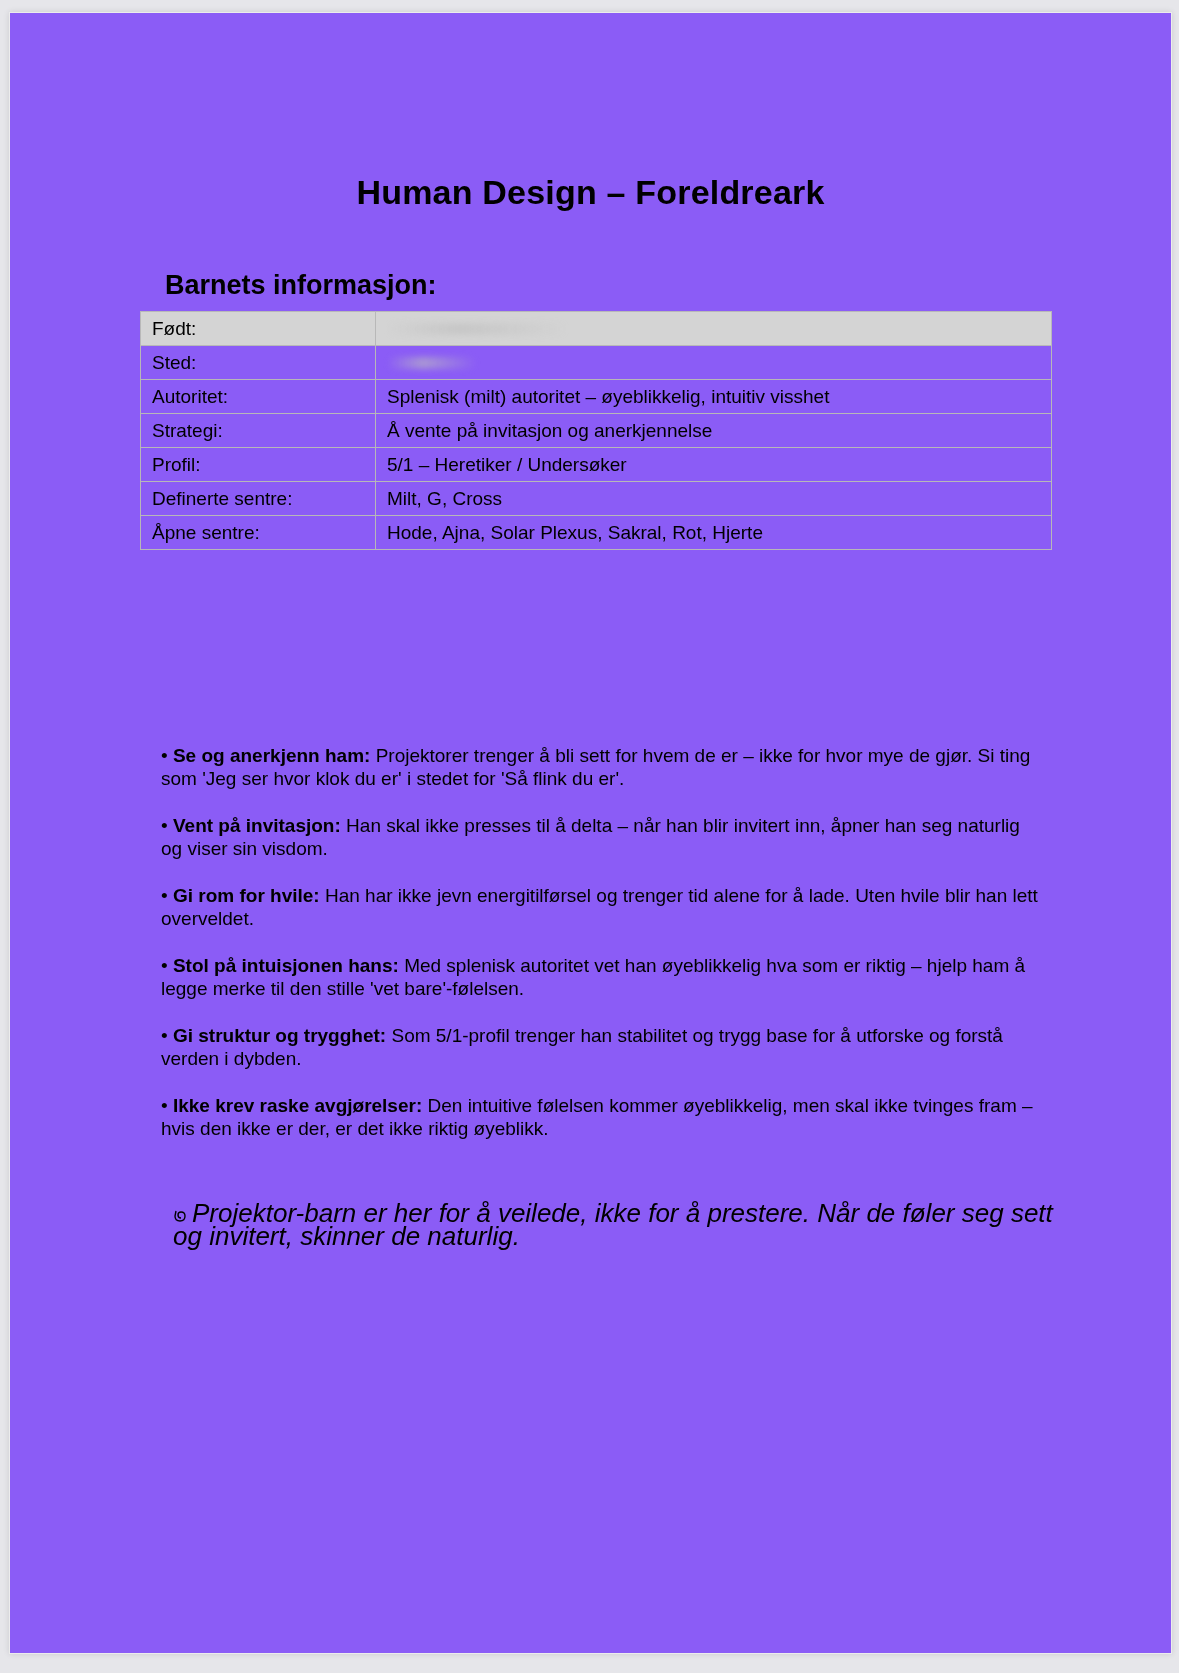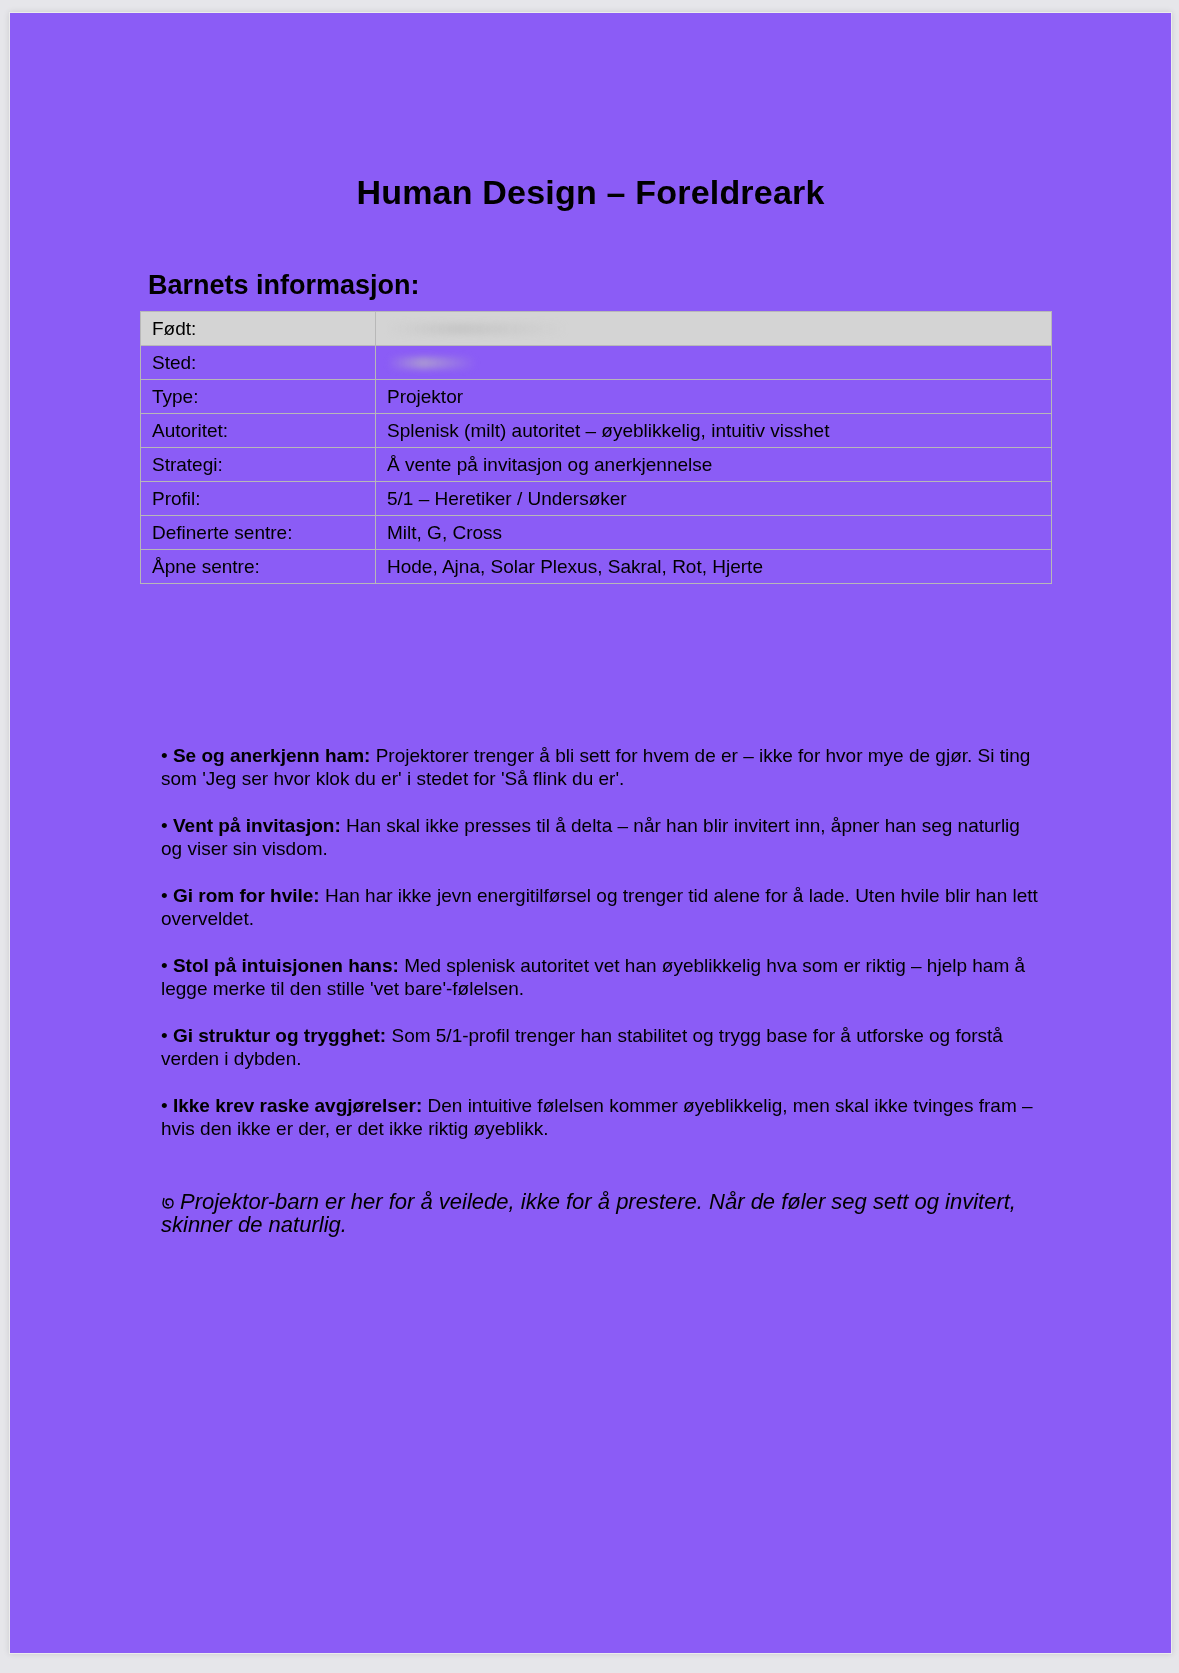--- a/index.html
+++ b/index.html
@@ -23,21 +23,21 @@
       position: absolute;
       left: 0; right: 0; top: 160px;
       text-align: center;
       font-weight: bold;
       font-size: 34px;
       letter-spacing: 0.2px;
       margin: 0;
     }
     .section-heading {
       position: absolute;
-      left: 138px;
+      left: 155px;
       font-weight: bold;
       font-size: 27px;
       margin: 0;
     }
     .h-info { top: 257px; }
     .h-guide { top: 676px; }
     table.info {
       position: absolute;
       left: 130px; top: 298px;
       width: 912px;
@@ -66,24 +66,24 @@
       width: 880px;
       font-size: 19px;
       line-height: 23px;
     }
     .guide p { margin: 0 0 24px 0; }
     .guide b { font-weight: bold; }
     .closing {
       position: absolute;
       left: 151px; top: 1177px;
       width: 880px;
-      font-size: 22px;
+      font-size: 26px;
       line-height: 23px;
       font-style: italic;
-      margin: 0;
+      margin: 12px;
     }
     .closing .icon {
       display: inline-block;
       width: 14px; height: 14px;
       vertical-align: -1px;
       margin-right: 5px;
     }
   </style>
 </head>
 <body>
@@ -95,24 +95,20 @@
 
   <table class="info">
     <tbody>
       <tr class="header-row">
         <td class="key">Født:</td>
         <td><span class="blurred"></span></td>
       </tr>
       <tr>
         <td class="key">Sted:</td>
         <td><span class="blurred" style="width:90px;"></span></td>
-      </tr>
-      <tr>
-        <td class="key">Type:</td>
-        <td>Projektor</td>
       </tr>
       <tr>
         <td class="key">Autoritet:</td>
         <td>Splenisk (milt) autoritet – øyeblikkelig, intuitiv visshet</td>
       </tr>
       <tr>
         <td class="key">Strategi:</td>
         <td>Å vente på invitasjon og anerkjennelse</td>
       </tr>
       <tr>

